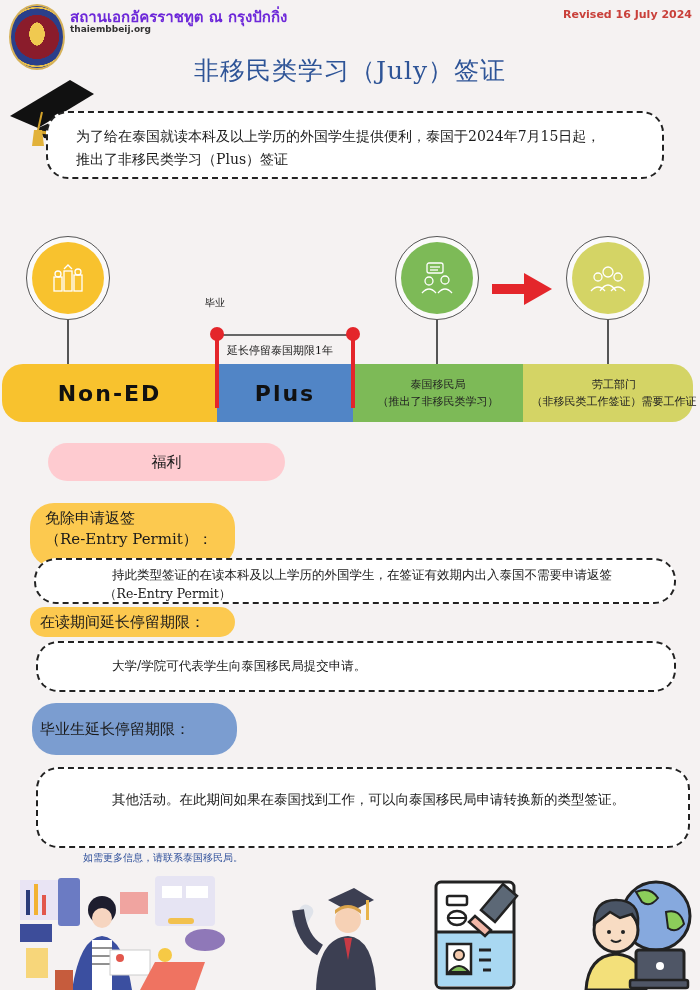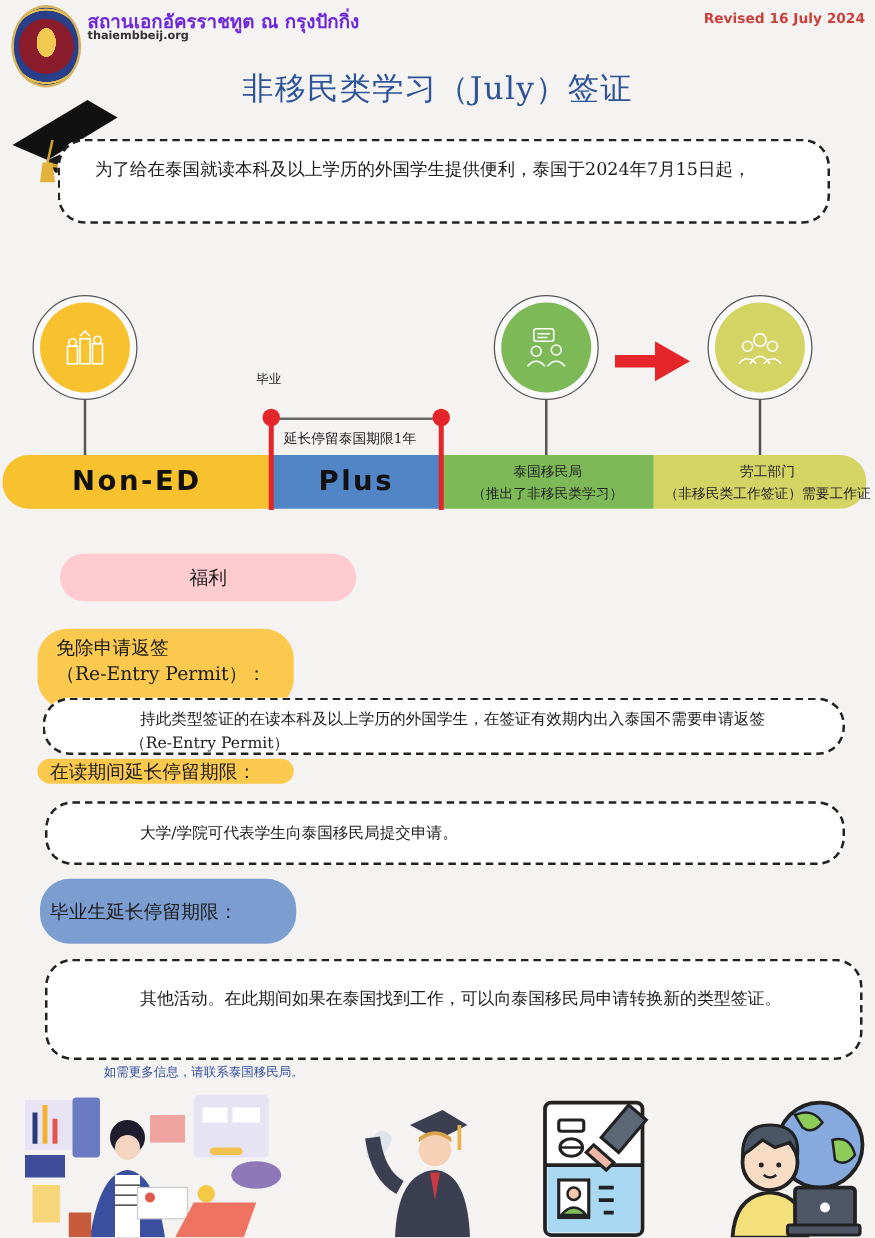--- a/index.html
+++ b/index.html
@@ -70,21 +70,21 @@
     width: 72px; height: 72px; border-radius: 50%;
     display: flex; align-items: center; justify-content: center;
   }
   .stem { width: 1.5px; background: #555; }
 
   .grad-label {
     left: 205px; top: 296px; font-size: 10px;
   }
 
   
-  .bar { top: 364px; height: 43px; }
+  .bar { top: 364px; height: 58px; }
   .seg-noned {
     left: 2px; width: 215px; background: #f8c22e;
     border-radius: 21px 0 0 21px;
     display: flex; align-items: center; justify-content: center;
   }
   .seg-plus {
     left: 217px; width: 136px; background: #5185c6;
     display: flex; align-items: center; justify-content: center;
   }
   .seg-imm {
@@ -116,21 +116,21 @@
   }
   .yellow-tag {
     background: #fcc94f; border-radius: 20px;
     font-size: 15px;
   }
   .tag1 {
     left: 30px; top: 503px; width: 205px; height: 64px;
     padding: 5px 0 0 15px; line-height: 21px; border-radius: 24px;
   }
   .tag2 {
-    left: 30px; top: 607px; width: 205px; height: 20px;
+    left: 30px; top: 607px; width: 205px; height: 30px;
     padding: 0 0 0 10px; display: flex; align-items: center;
   }
   .blue-tag {
     left: 32px; top: 703px; width: 205px; height: 52px;
     background: #7b9dd0; border-radius: 24px;
     padding: 0 0 0 8px; display: flex; align-items: center;
     font-size: 15px;
   }
   .box1 {
     left: 34px; top: 558px; width: 642px; height: 46px;
@@ -166,20 +166,21 @@
 <svg class="abs cap" viewBox="0 0 90 70">
   <polygon points="2,40 62,4 86,18 30,52" fill="#111"></polygon>
   <path d="M30,52 L62,38 L70,50 Q50,64 36,62 Z" fill="#1a1a1a"></path>
   <path d="M33,56 Q52,60 68,48" stroke="#d4a32a" stroke-width="3" fill="none"></path>
   <line x1="34" y1="36" x2="30" y2="54" stroke="#d4a32a" stroke-width="2"></line>
   <path d="M26,54 L34,54 L36,70 L24,70 Z" fill="#e2b23a"></path>
 </svg>
 
 <div class="abs dash-box intro-box">
   <div>为了给在泰国就读本科及以上学历的外国学生提供便利，泰国于2024年7月15日起，</div>
+  <div>推出了非移民类学习（Plus）签证</div>
 </div>
 
 <div class="abs circle-ring" style="left:26px;top:236px;">
   <div class="circle-fill" style="background:#f8c22e;">
     <svg width="34" height="30" viewBox="0 0 34 30" fill="none" stroke="#fff" stroke-width="1.3">
       <rect x="3" y="14" width="8" height="14"></rect>
         <circle cx="7" cy="11" r="3"></circle>
       <rect x="13" y="8" width="8" height="20"></rect>
         <path d="M13,6 L17,2 L21,6"></path>
       <rect x="23" y="12" width="8" height="16"></rect>

